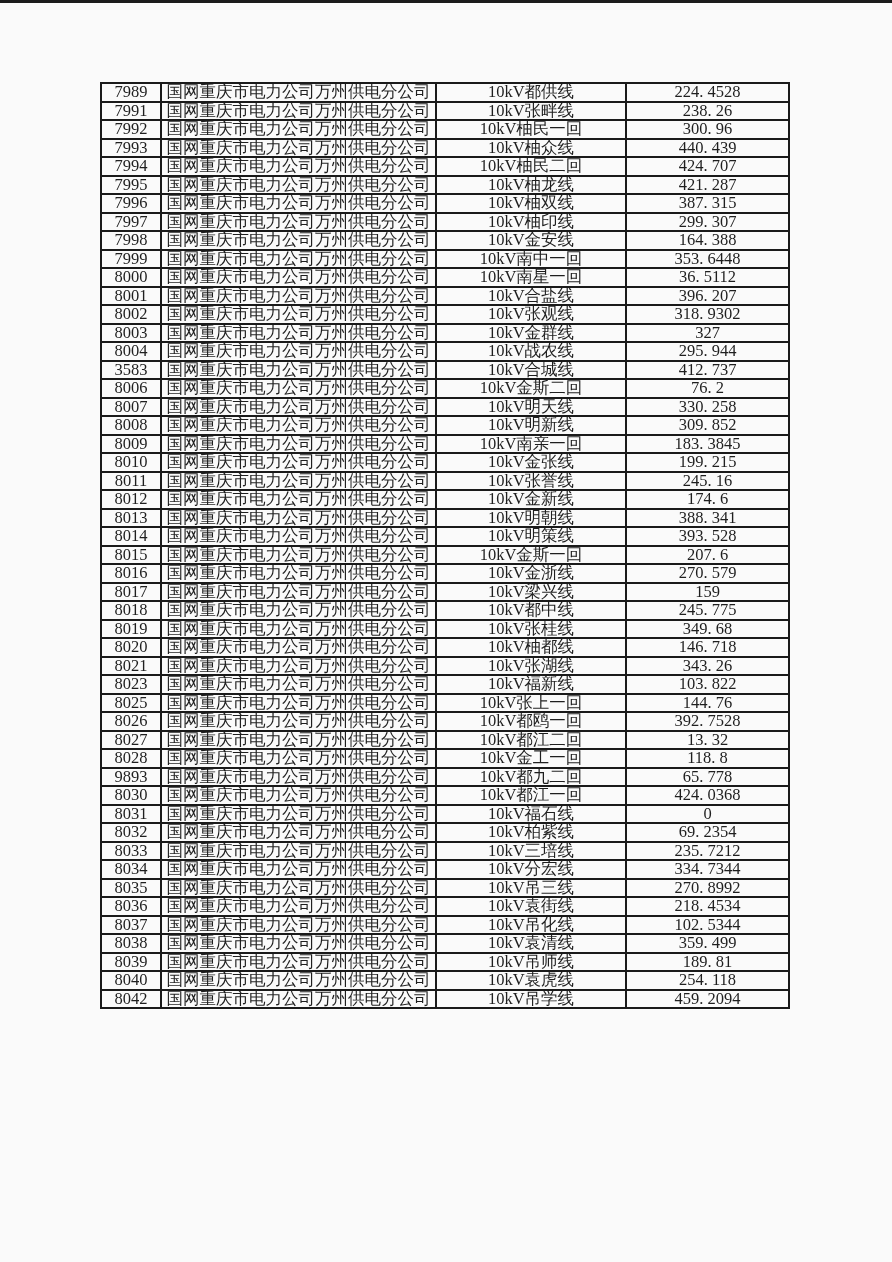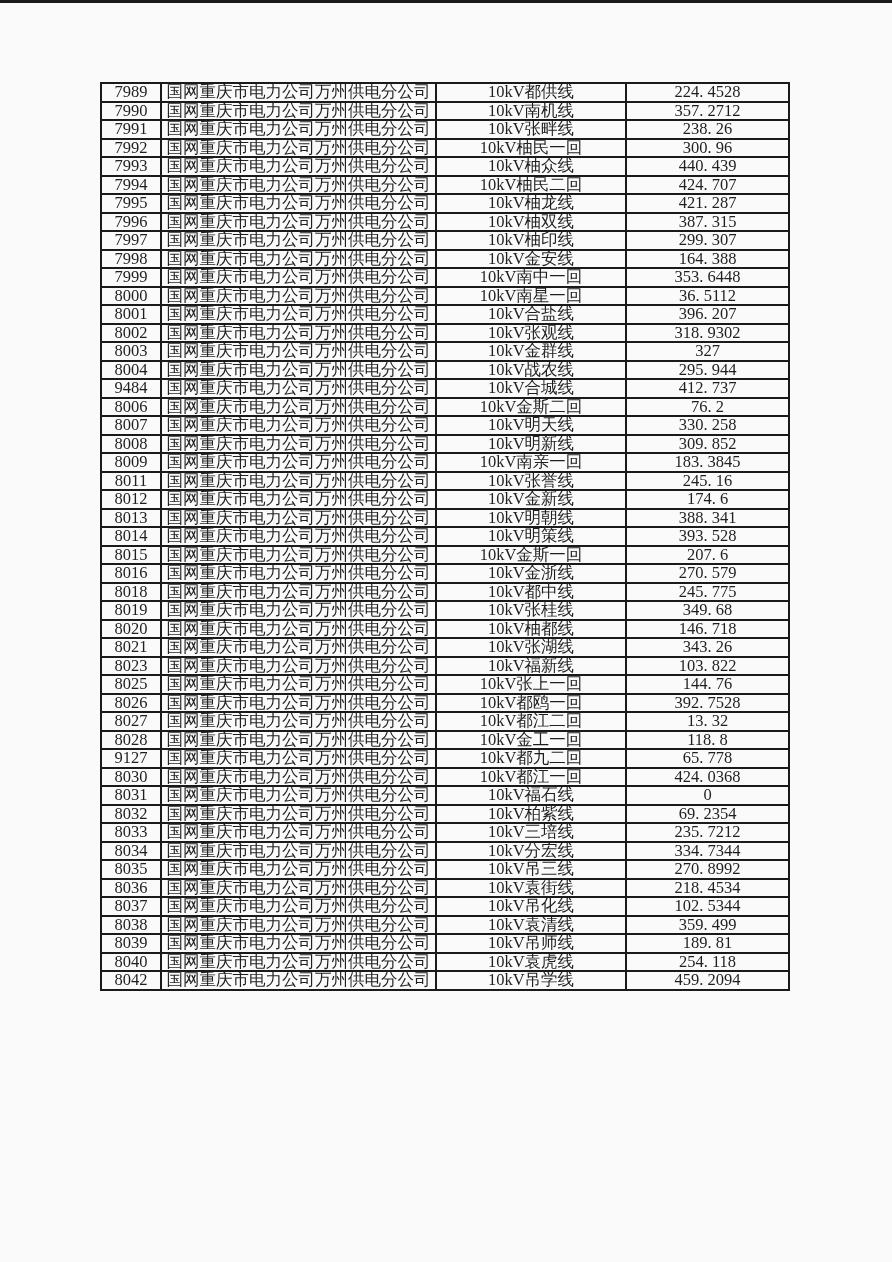--- a/index.html
+++ b/index.html
@@ -64,26 +64,20 @@
       <col class="col-value">
     </colgroup>
     <tbody>
   <tr>
     <td>7989</td>
     <td>国网重庆市电力公司万州供电分公司</td>
     <td>10kV都供线</td>
     <td>224. 4528</td>
   </tr>
 
-  <tr>
-    <td>7990</td>
-    <td>国网重庆市电力公司万州供电分公司</td>
-    <td>10kV南机线</td>
-    <td>357. 2712</td>
-  </tr>
 
   <tr>
     <td>7991</td>
     <td>国网重庆市电力公司万州供电分公司</td>
     <td>10kV张畔线</td>
     <td>238. 26</td>
   </tr>
 
   <tr>
     <td>7992</td>
@@ -170,21 +164,21 @@
   </tr>
 
   <tr>
     <td>8004</td>
     <td>国网重庆市电力公司万州供电分公司</td>
     <td>10kV战农线</td>
     <td>295. 944</td>
   </tr>
 
   <tr>
-    <td>9484</td>
+    <td>3583</td>
     <td>国网重庆市电力公司万州供电分公司</td>
     <td>10kV合城线</td>
     <td>412. 737</td>
   </tr>
 
   <tr>
     <td>8006</td>
     <td>国网重庆市电力公司万州供电分公司</td>
     <td>10kV金斯二回</td>
     <td>76. 2</td>
@@ -204,20 +198,26 @@
     <td>309. 852</td>
   </tr>
 
   <tr>
     <td>8009</td>
     <td>国网重庆市电力公司万州供电分公司</td>
     <td>10kV南亲一回</td>
     <td>183. 3845</td>
   </tr>
 
+  <tr>
+    <td>8010</td>
+    <td>国网重庆市电力公司万州供电分公司</td>
+    <td>10kV金张线</td>
+    <td>199. 215</td>
+  </tr>
 
   <tr>
     <td>8011</td>
     <td>国网重庆市电力公司万州供电分公司</td>
     <td>10kV张誉线</td>
     <td>245. 16</td>
   </tr>
 
   <tr>
     <td>8012</td>
@@ -247,20 +247,26 @@
     <td>207. 6</td>
   </tr>
 
   <tr>
     <td>8016</td>
     <td>国网重庆市电力公司万州供电分公司</td>
     <td>10kV金浙线</td>
     <td>270. 579</td>
   </tr>
 
+  <tr>
+    <td>8017</td>
+    <td>国网重庆市电力公司万州供电分公司</td>
+    <td>10kV梁兴线</td>
+    <td>159</td>
+  </tr>
 
   <tr>
     <td>8018</td>
     <td>国网重庆市电力公司万州供电分公司</td>
     <td>10kV都中线</td>
     <td>245. 775</td>
   </tr>
 
   <tr>
     <td>8019</td>
@@ -314,21 +320,21 @@
   </tr>
 
   <tr>
     <td>8028</td>
     <td>国网重庆市电力公司万州供电分公司</td>
     <td>10kV金工一回</td>
     <td>118. 8</td>
   </tr>
 
   <tr>
-    <td>9127</td>
+    <td>9893</td>
     <td>国网重庆市电力公司万州供电分公司</td>
     <td>10kV都九二回</td>
     <td>65. 778</td>
   </tr>
 
   <tr>
     <td>8030</td>
     <td>国网重庆市电力公司万州供电分公司</td>
     <td>10kV都江一回</td>
     <td>424. 0368</td>

